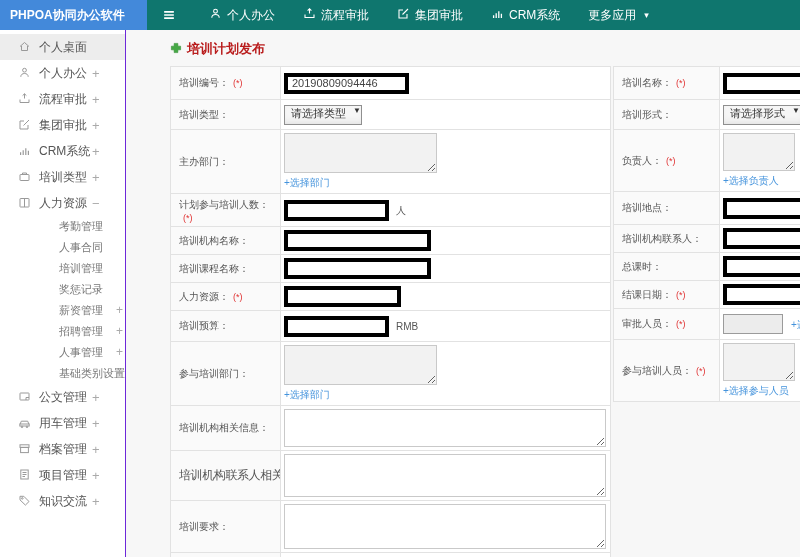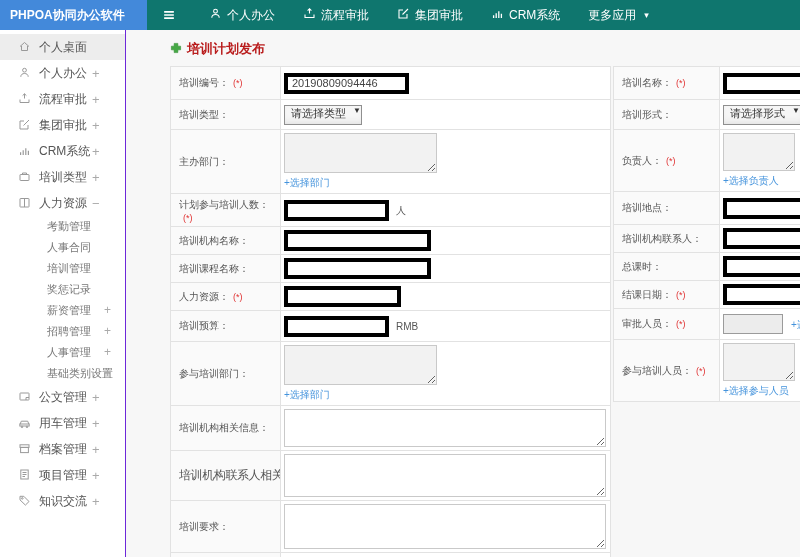--- a/index.html
+++ b/index.html
@@ -20,21 +20,21 @@
   
   .sidebar { position: absolute; top: 30px; left: 0; width: 126px; height: 527px;
     background: #fff; border-right: 1px solid #6d28d9; padding-top: 4px; }
   .sitem { position: relative; height: 26px; display: flex; align-items: center;
     padding-left: 18px; font-size: 12px; color: #555; cursor: pointer; }
   .sitem .sicon { width: 14px; height: 14px; margin-right: 7px; color: #999;
     display: inline-flex; flex: none; }
   .sitem .plus { position: absolute; left: 92px; color: #aaa; font-size: 13px; }
   .sitem.active { background: #ededed; }
   .ssub { position: relative; height: 21px; line-height: 21px; padding-left: 47px;
-    font-size: 11px; color: #777; cursor: pointer; }
+    font-size: 11px; color: #777; cursor: pointer; margin-left: 12px; }
   .ssub .plus { position: absolute; left: 104px; color: #aaa; font-size: 12px; }
 
   
   .main { position: absolute; left: 148px; top: 30px; width: 652px; height: 527px;
     overflow: hidden; }
   .title-row { display: flex; align-items: center; gap: 5px; padding: 10px 0 8px 22px; }
   .page-title { font-size: 13px; font-weight: bold; color: #b91c1c; }
 
   .form-wrap { display: flex; align-items: flex-start; padding-left: 22px; }
   table.ft { border-collapse: collapse; background: #fff; table-layout: fixed; }

